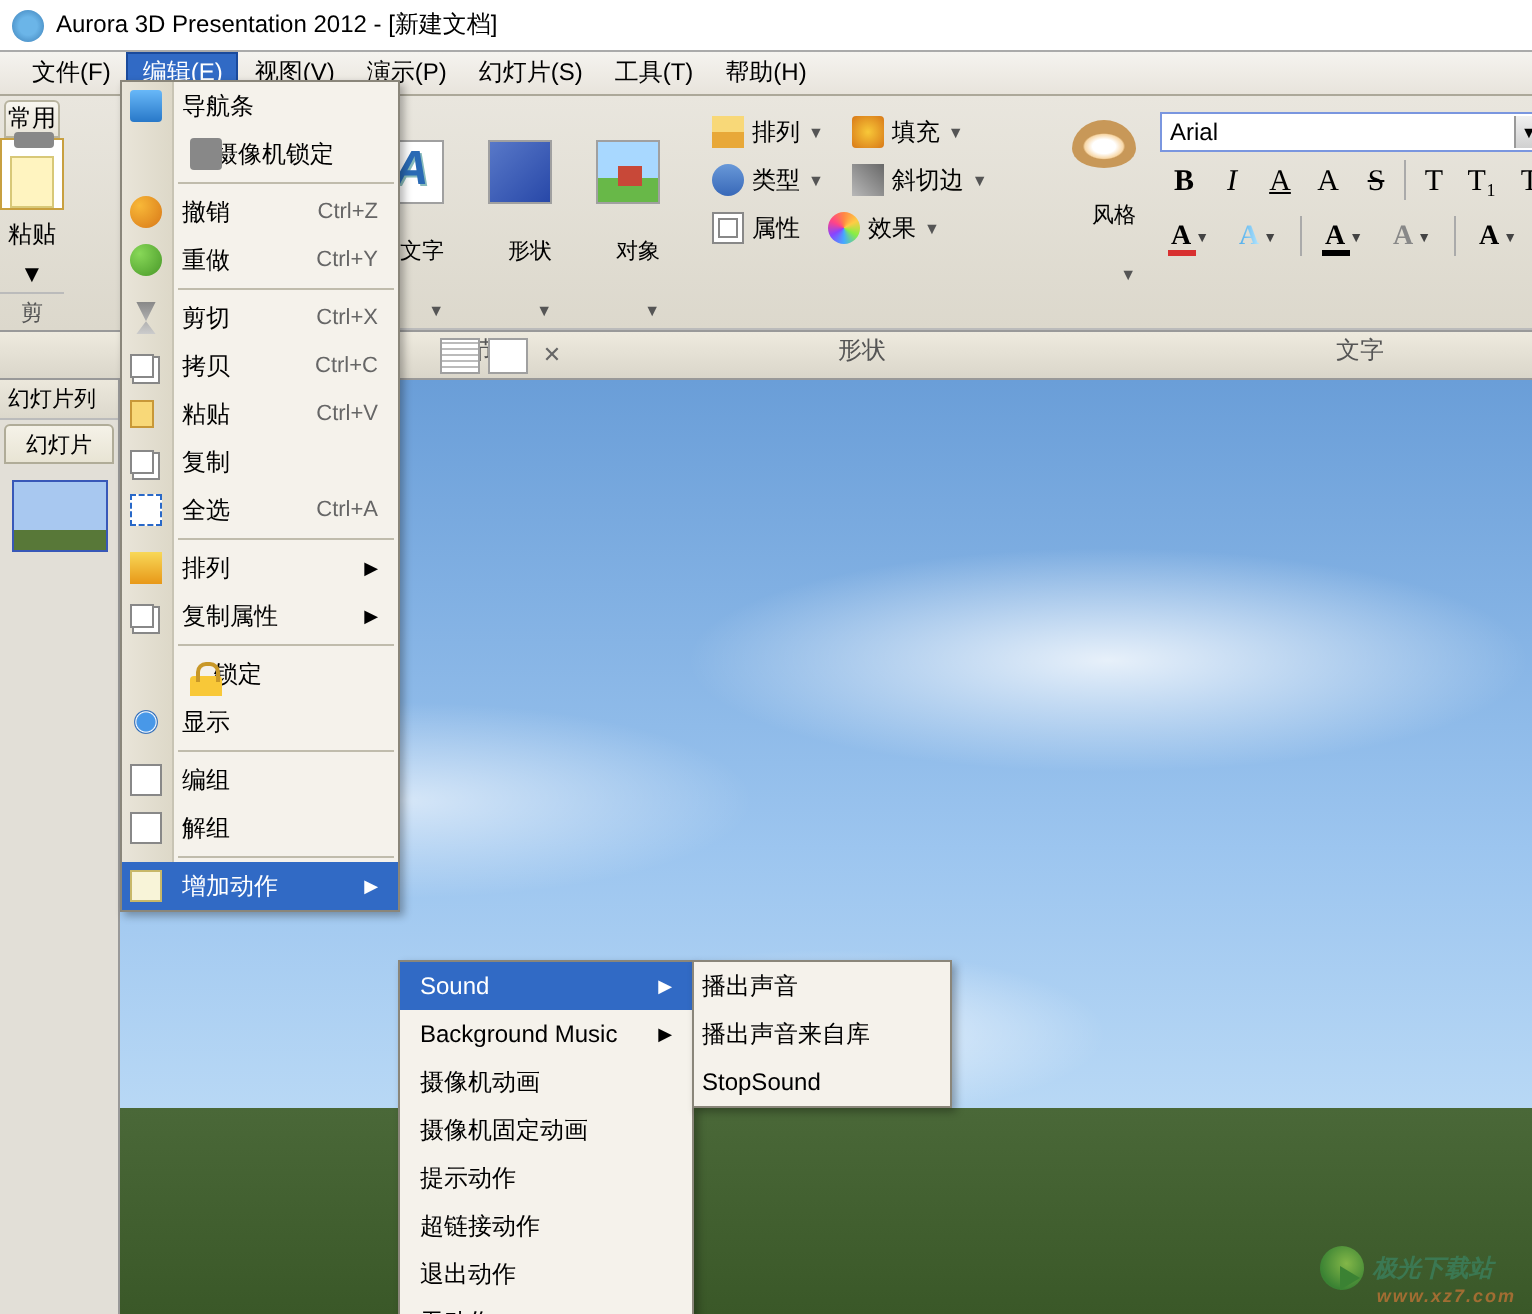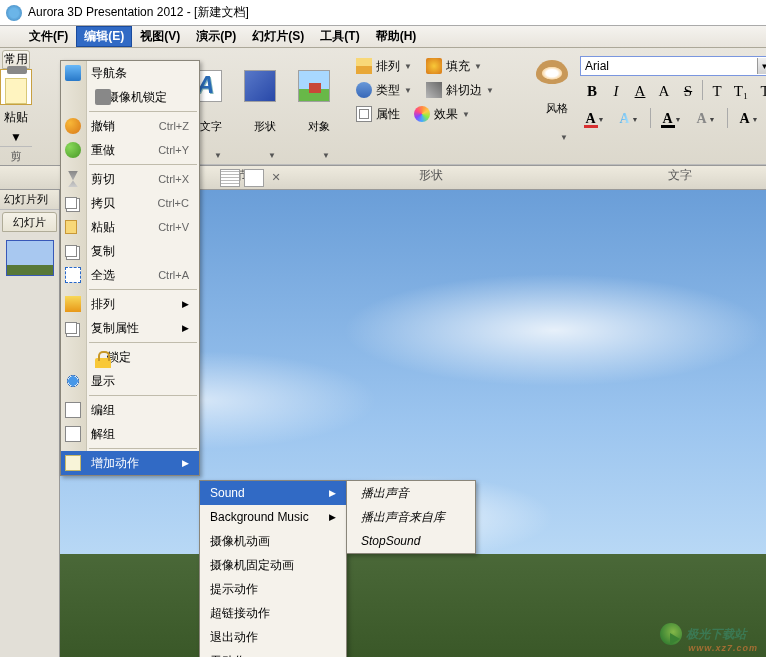--- a/index.html
+++ b/index.html
@@ -2,21 +2,21 @@
 <html><head>
 <meta charset="utf-8">
 <style>
 * { box-sizing: border-box; margin: 0; padding: 0; font-family: "Microsoft YaHei", "SimSun", Tahoma, sans-serif; font-size: 12px; }
 body { width: 766px; height: 657px; background: #d4d0c8; overflow: hidden; position: relative; }
 
 .title-bar { height: 26px; background: #fff; display: flex; align-items: center; padding: 0 6px; border-bottom: 1px solid #aaa; text-align: right; }
 .title-bar .app-icon { width: 16px; height: 16px; background: radial-gradient(circle, #6bb5e8 40%, #3a7db5 100%); border-radius: 50%; margin-right: 6px; }
 .title-bar span { color: #000; }
 
-.menu-bar { height: 22px; background: linear-gradient(#f5f3ef, #e8e4dc); border-bottom: 1px solid #aca899; display: flex; align-items: center; padding: 0 21px; font-weight: bold; }
+.menu-bar { height: 22px; background: linear-gradient(#f5f3ef, #e8e4dc); border-bottom: 1px solid #aca899; display: flex; align-items: center; padding: 0 8px; }
 .menu-bar .item { padding: 2px 8px; cursor: default; }
 .menu-bar .item.active { background: #316ac5; color: #fff; border: 1px solid #1a4a9c; padding: 1px 7px; }
 
 .ribbon-area { height: 118px; background: linear-gradient(#e9e6de, #dcd8cc); border-bottom: 1px solid #999; display: flex; }
 .left-ribbon { width: 60px; display: flex; flex-direction: column; }
 .tab-common { height: 22px; background: linear-gradient(#f8f6f0, #e8e4d8); border: 1px solid #b8b4a0; border-radius: 3px 3px 0 0; display: flex; align-items: center; justify-content: center; margin: 2px 2px 0 2px; }
 .paste-block { flex: 1; display: flex; flex-direction: column; align-items: center; justify-content: center; gap: 4px; }
 .paste-icon { width: 32px; height: 36px; background: #fff; border: 1px solid #c8a040; position: relative; }
 .paste-icon::before { content: ""; position: absolute; top: -4px; left: 6px; width: 20px; height: 8px; background: #888; border-radius: 2px; }
 .paste-icon::after { content: ""; position: absolute; top: 8px; left: 4px; width: 20px; height: 24px; background: #fff4c0; border: 1px solid #d8c878; }
@@ -112,25 +112,25 @@
 .ico.del::after { content:"✕"; position:absolute; color:#fff; font-size:10px; left:3px; top:0; }
 .ico.selall { background:#fff; border:1px dashed #2868c8; }
 .ico.dup { background:#fff; border:1px solid #888; box-shadow: 2px 2px 0 #fff, 2px 2px 0 1px #888; width:12px; height:12px; }
 .ico.arrange2 { background: linear-gradient(#f8d858,#e89818); }
 .ico.lock { background:#f8c838; border-radius:2px 2px 0 0; position:relative; top:6px; height:10px; }
 .ico.lock::before { content:""; position:absolute; top:-7px; left:3px; width:8px; height:8px; border:2px solid #c89828; border-bottom:none; border-radius:5px 5px 0 0; }
 .ico.show { background: radial-gradient(ellipse,#4898e8 40%,#fff 45%,#2868b8 50%,transparent 55%); border-radius:50%; }
 .ico.grp { background:#fff; border:1px solid #888; }
 .ico.add { background:#f8f4d8; border:1px solid #c8b868; }
 
-.dd-main { top: 60px; left: 60px; width: 140px; }
+.dd-main { top: 40px; left: 60px; width: 140px; }
 .dd-sub1 { top: 480px; left: 199px; width: 148px; }
 .dd-sub1 .dd-item { padding-left: 10px; }
 .dd-sub2 { top: 480px; left: 346px; width: 130px; }
-.dd-sub2 .dd-item { padding-left: 14px; font-style: italic; }
+.dd-sub2 .dd-item { padding-left: 4px; }
 
 .watermark { position:absolute; bottom:4px; right:8px; font-size:16px; font-style:italic; font-weight:bold; color:#3a8868; opacity:0.65; z-index:50; }
 .wm-icon { display:inline-block; width:22px; height:22px; background: radial-gradient(circle at 60% 40%, #a8e858, #3a9838 70%); border-radius:50%; vertical-align:middle; margin-right:4px; position:relative; }
 .wm-icon::after { content:""; position:absolute; right:-4px; top:10px; width:0; height:0; border:6px solid transparent; border-left:10px solid #3a9838; }
 .wm-sub { display:block; font-size:9px; letter-spacing:1px; color:#d87838; margin-left:28px; margin-top:-2px; }
 </style>
 </head>
 <body>
 
 <div class="title-bar">

